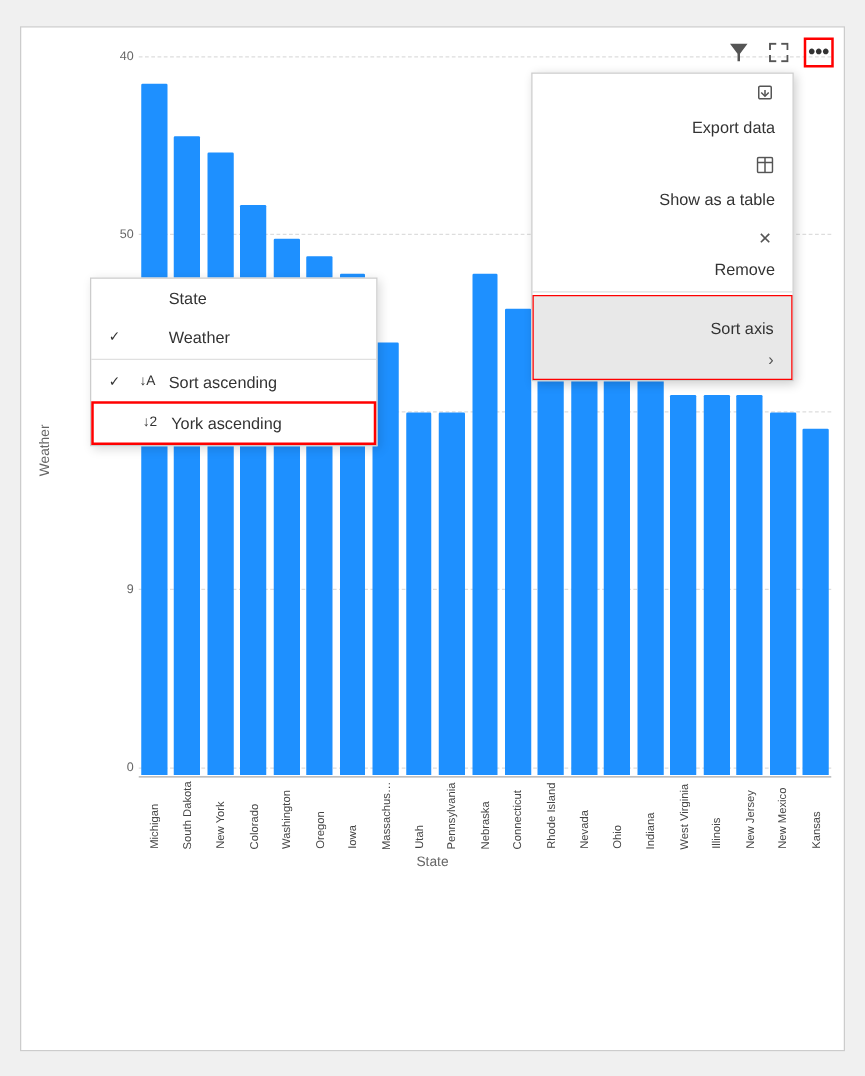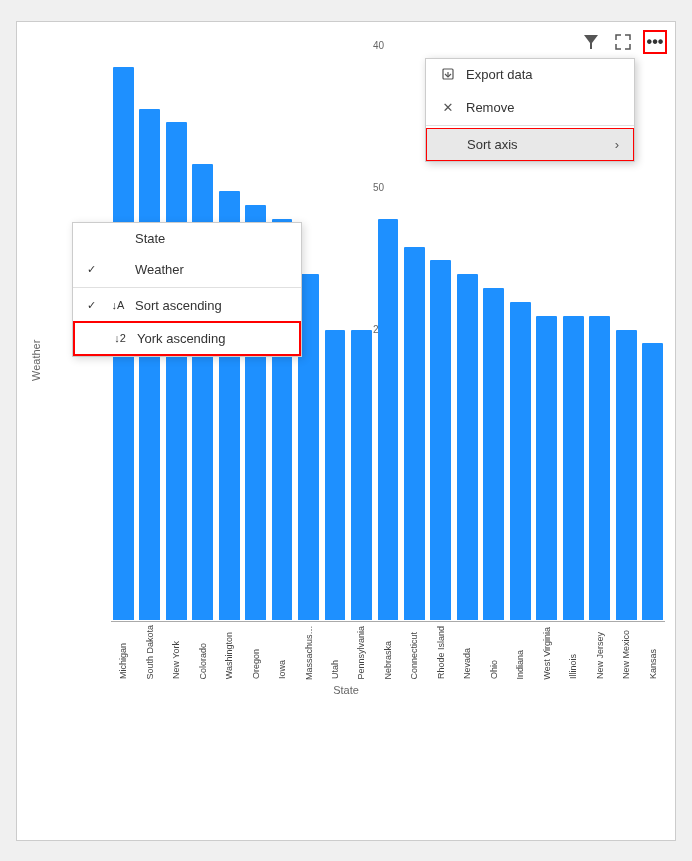--- a/index.html
+++ b/index.html
@@ -85,21 +85,20 @@
       bottom: 60px;
       display: flex;
       flex-direction: column;
       justify-content: space-between;
     }
     .grid-line-row {
       display: flex;
       align-items: center;
       position: relative;
       width: 100%;
-      flex-direction: column;
     }
     .grid-label {
       font-size: 10px;
       color: #666;
       width: 28px;
       text-align: right;
       margin-right: 4px;
       flex-shrink: 0;
     }
     .grid-line {
@@ -177,25 +176,26 @@
       right: 40px;
       background: white;
       border: 1px solid #ccc;
       box-shadow: 2px 2px 8px rgba(0,0,0,0.2);
       width: 210px;
       z-index: 100;
       font-size: 13px;
     }
     .context-menu-item {
       display: flex;
-      align-items: flex-start;
+      align-items: flex-end;
       padding: 8px 14px;
       cursor: pointer;
       color: #333;
       gap: 10px;
+      flex-direction: column;
     }
     .context-menu-item.highlighted {
       background: #e8e8e8;
     }
     .context-menu-icon {
       width: 16px;
       text-align: center;
       color: #555;
       flex-shrink: 0;
     }
@@ -449,20 +449,29 @@
       <div class="context-menu-item">
     <span class="context-menu-icon"><svg width="14" height="14" viewBox="0 0 14 14" fill="none" stroke="#555" stroke-width="1.2">
             <rect x="2" y="2" width="10" height="10" rx="1"></rect>
             <line x1="7" y1="5" x2="7" y2="9"></line>
             <polyline points="4,7 7,10 10,7"></polyline>
           </svg></span>
     <span class="context-menu-label">Export data</span>
 
   </div>
       <div class="context-menu-item">
+    <span class="context-menu-icon"><svg width="14" height="14" viewBox="0 0 14 14" fill="none" stroke="#555" stroke-width="1.2">
+            <rect x="1" y="1" width="12" height="12" rx="1"></rect>
+            <line x1="1" y1="5" x2="13" y2="5"></line>
+            <line x1="7" y1="1" x2="7" y2="13"></line>
+          </svg></span>
+    <span class="context-menu-label">Show as a table</span>
+
+  </div>
+      <div class="context-menu-item">
     <span class="context-menu-icon"><span style="font-size:13px;color:#555;">✕</span></span>
     <span class="context-menu-label">Remove</span>
 
   </div>
       <div class="divider"></div>
       <div class="context-menu-item highlighted sort-axis-item">
     <span class="context-menu-icon"></span>
     <span class="context-menu-label">Sort axis</span>
     <span class="context-menu-arrow">›</span>
   </div>

